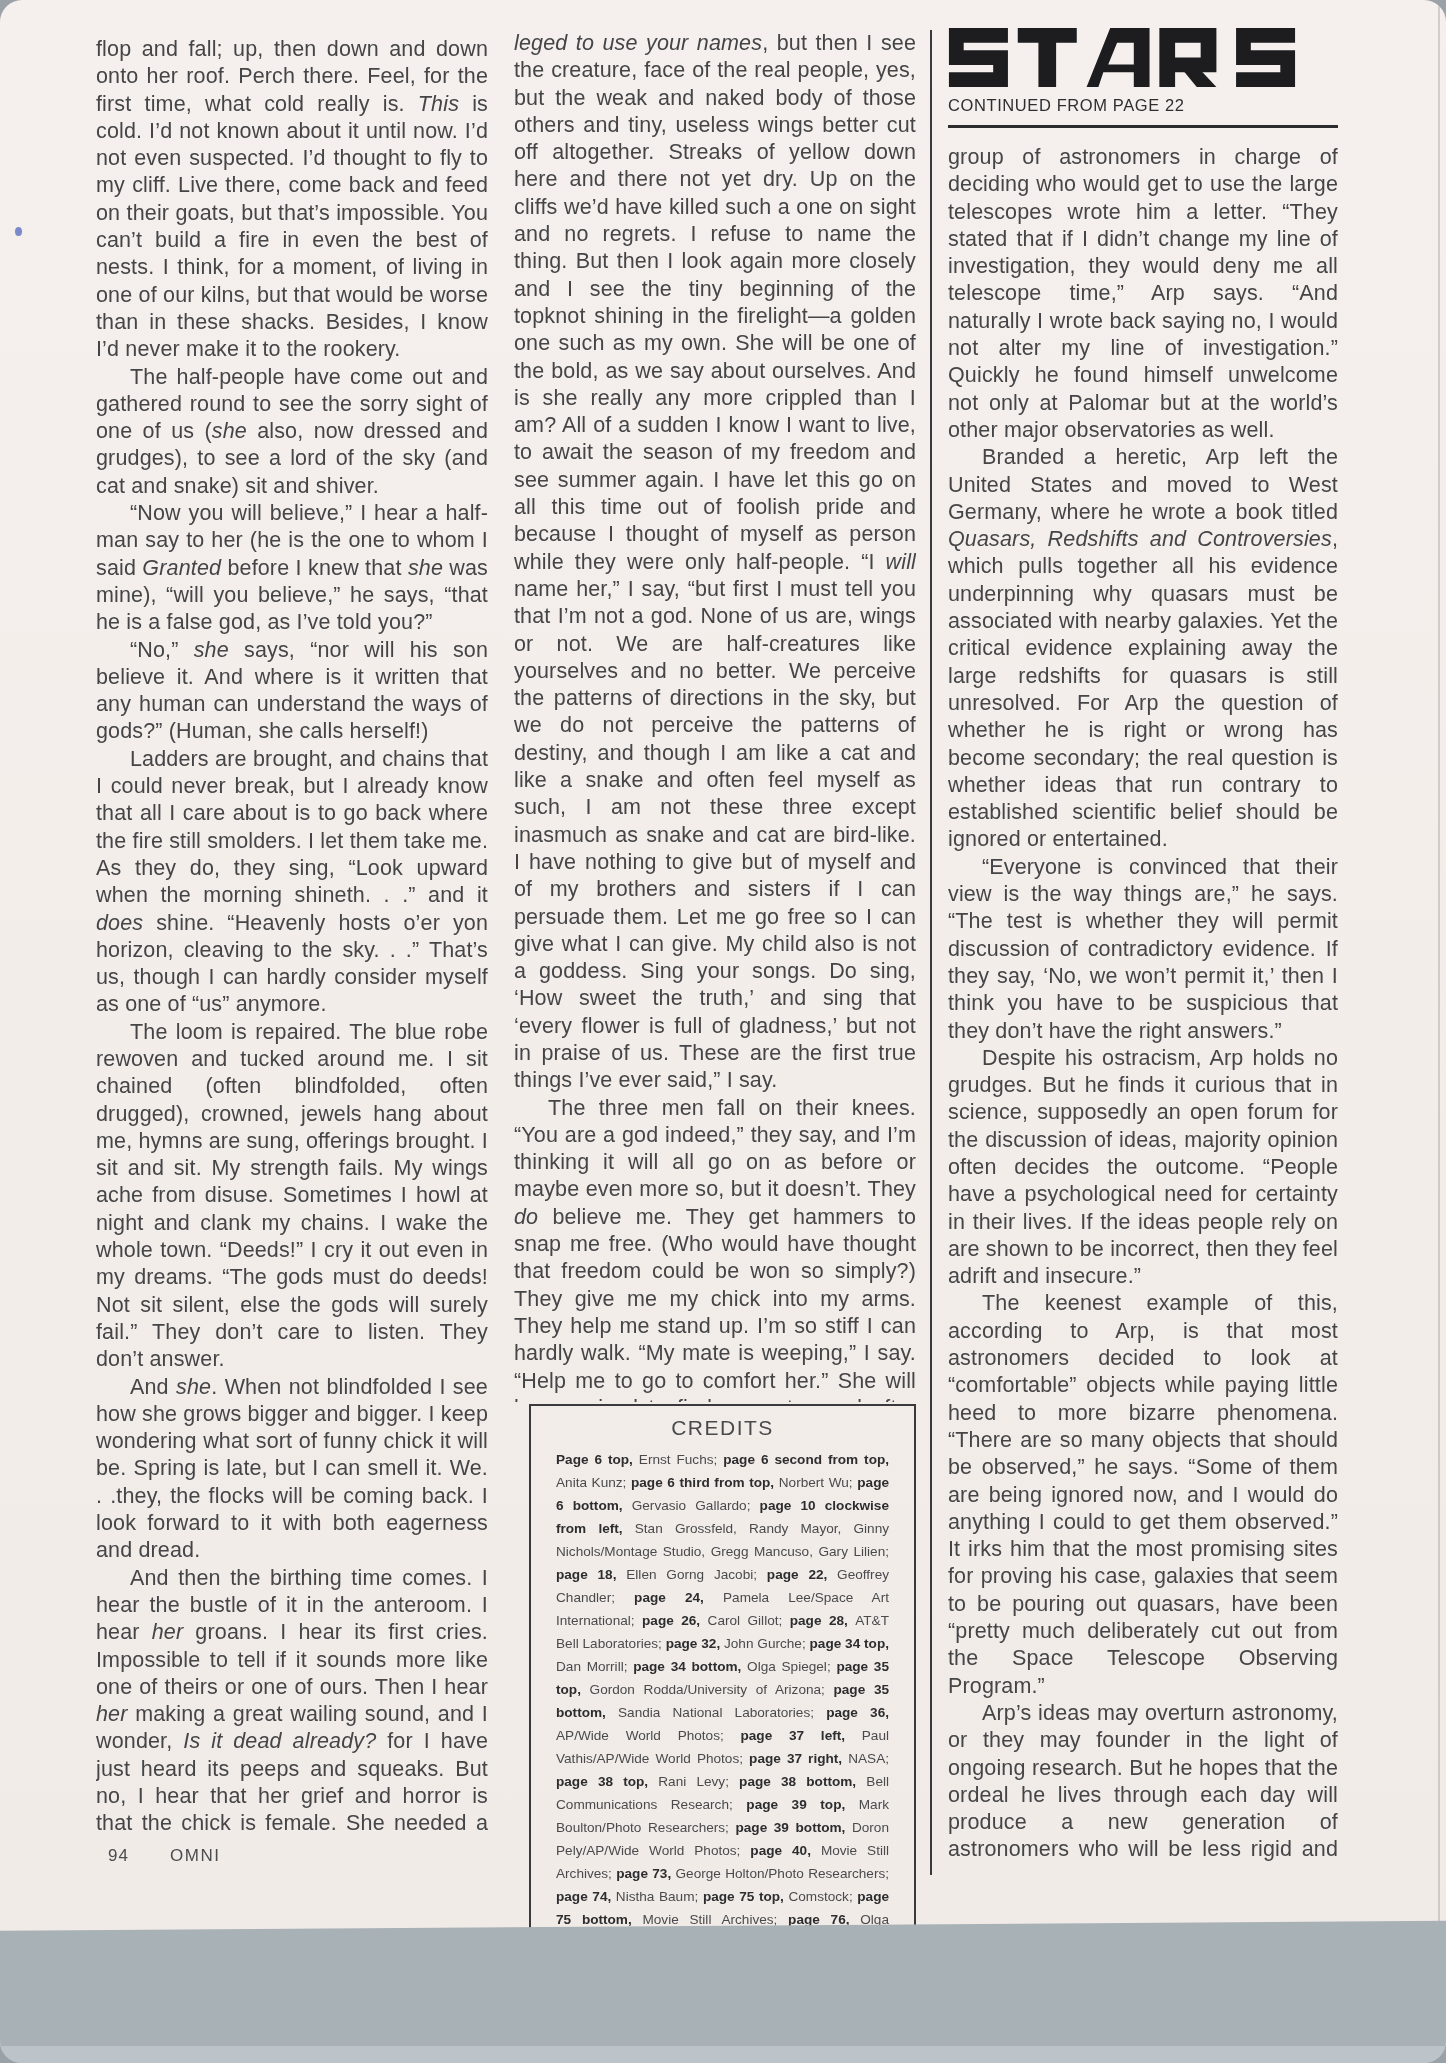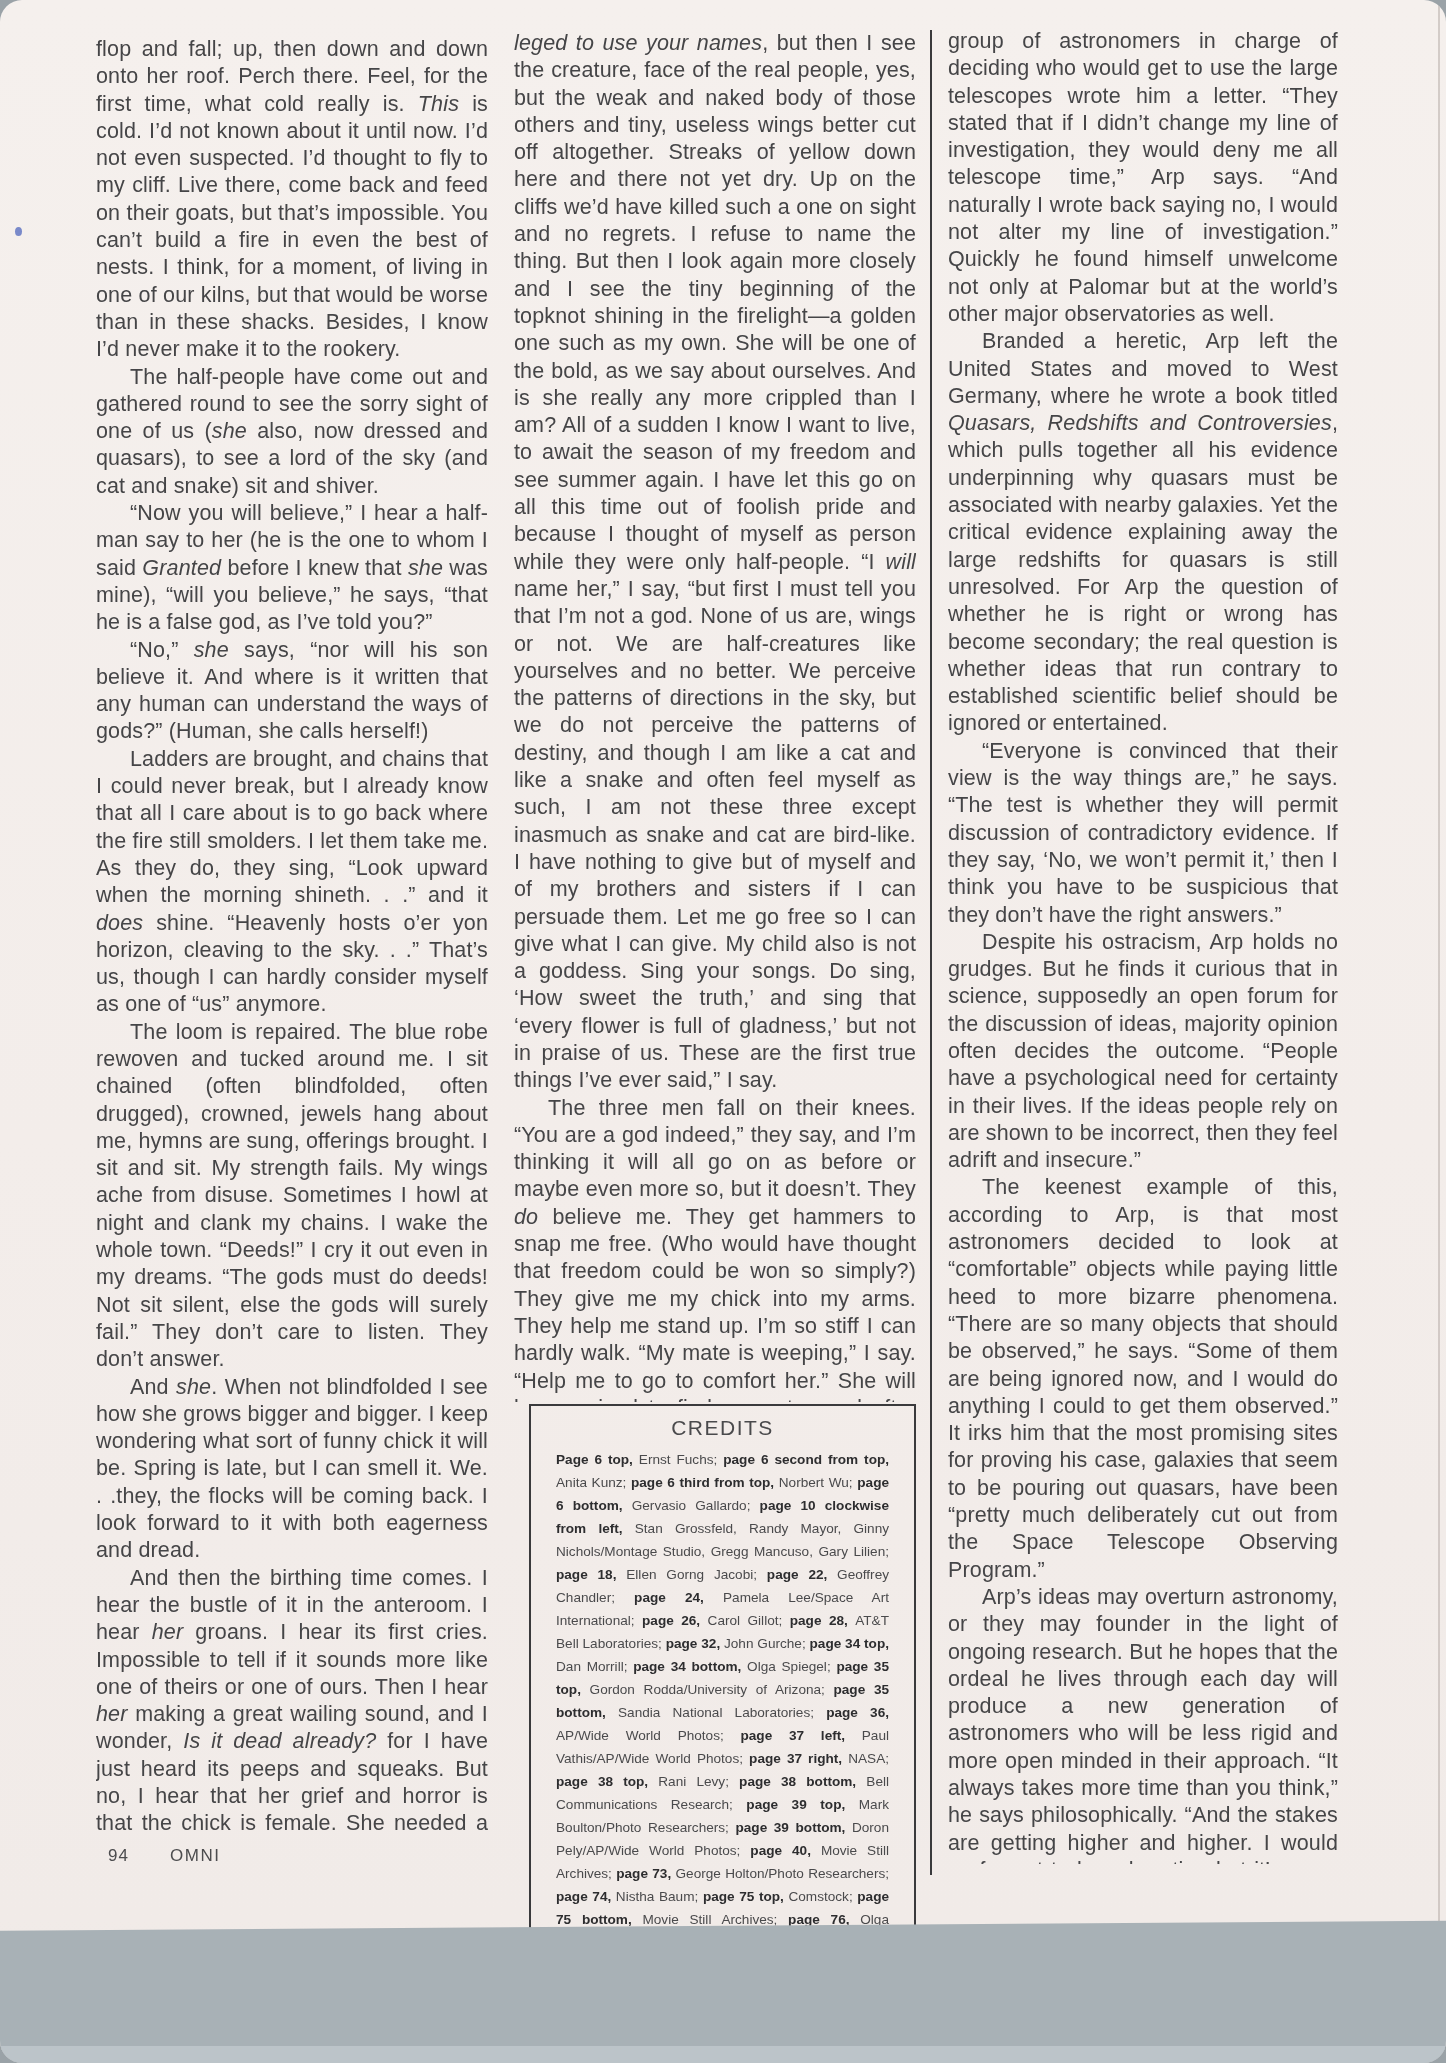--- a/index.html
+++ b/index.html
@@ -44,37 +44,53 @@
 </style>
 </head>
 <body>
 
 <div class="page">
 
   <div class="speck"></div>
 
   <div class="col col-left">
       <p class="para"><span>flop and fall; up, then down and down onto her roof. Perch there. Feel, for the first time, what cold really is. </span><em>This</em><span> is cold. I’d not known about it until now. I’d not even suspected. I’d thought to fly to my cliff. Live there, come back and feed on their goats, but that’s impossible. You can’t build a fire in even the best of nests. I think, for a moment, of living in one of our kilns, but that would be worse than in these shacks. Besides, I know I’d never make it to the rookery.</span></p>
-      <p class="para indent"><span>The half-people have come out and gathered round to see the sorry sight of one of us (</span><em>she</em><span> also, now dressed and quasars), to see a lord of the sky (and cat and snake) sit and shiver.</span></p>
+      <p class="para indent"><span>The half-people have come out and gathered round to see the sorry sight of one of us (</span><em>she</em><span> also, now dressed and grudges), to see a lord of the sky (and cat and snake) sit and shiver.</span></p>
       <p class="para indent"><span>“Now you will believe,” I hear a half-man say to her (he is the one to whom I said </span><em>Granted</em><span> before I knew that </span><em>she</em><span> was mine), “will you believe,” he says, “that he is a false god, as I’ve told you?”</span></p>
       <p class="para indent"><span>“No,” </span><em>she</em><span> says, “nor will his son believe it. And where is it written that any human can understand the ways of gods?” (Human, she calls herself!)</span></p>
       <p class="para indent"><span>Ladders are brought, and chains that I could never break, but I already know that all I care about is to go back where the fire still smolders. I let them take me. As they do, they sing, “Look upward when the morning shineth. . .” and it </span><em>does</em><span> shine. “Heavenly hosts o’er yon horizon, cleaving to the sky. . .” That’s us, though I can hardly consider myself as one of “us” anymore.</span></p>
       <p class="para indent"><span>The loom is repaired. The blue robe rewoven and tucked around me. I sit chained (often blindfolded, often drugged), crowned, jewels hang about me, hymns are sung, offerings brought. I sit and sit. My strength fails. My wings ache from disuse. Sometimes I howl at night and clank my chains. I wake the whole town. “Deeds!” I cry it out even in my dreams. “The gods must do deeds! Not sit silent, else the gods will surely fail.” They don’t care to listen. They don’t answer.</span></p>
       <p class="para indent"><span>And </span><em>she</em><span>. When not blindfolded I see how she grows bigger and bigger. I keep wondering what sort of funny chick it will be. Spring is late, but I can smell it. We. . .they, the flocks will be coming back. I look forward to it with both eagerness and dread.</span></p>
       <p class="para indent"><span>And then the birthing time comes. I hear the bustle of it in the anteroom. I hear </span><em>her</em><span> groans. I hear its first cries. Impossible to tell if it sounds more like one of theirs or one of ours. Then I hear </span><em>her</em><span> making a great wailing sound, and I wonder, </span><em>Is it dead already?</em><span> for I have just heard its peeps and squeaks. But no, I hear that her grief and horror is that the chick is female. She needed a god, not a goddess . . . not a rival to herself.</span></p>
     </div>
 
   <div class="col col-middle">
       <p class="para"><em>leged to use your names</em><span>, but then I see the creature, face of the real people, yes, but the weak and naked body of those others and tiny, useless wings better cut off altogether. Streaks of yellow down here and there not yet dry. Up on the cliffs we’d have killed such a one on sight and no regrets. I refuse to name the thing. But then I look again more closely and I see the tiny beginning of the topknot shining in the firelight—a golden one such as my own. She will be one of the bold, as we say about ourselves. And is she really any more crippled than I am? All of a sudden I know I want to live, to await the season of my freedom and see summer again. I have let this go on all this time out of foolish pride and because I thought of myself as person while they were only half-people. “I </span><em>will</em><span> name her,” I say, “but first I must tell you that I’m not a god. None of us are, wings or not. We are half-creatures like yourselves and no better. We perceive the patterns of directions in the sky, but we do not perceive the patterns of destiny, and though I am like a cat and like a snake and often feel myself as such, I am not these three except inasmuch as snake and cat are bird-like. I have nothing to give but of myself and of my brothers and sisters if I can persuade them. Let me go free so I can give what I can give. My child also is not a goddess. Sing your songs. Do sing, ‘How sweet the truth,’ and sing that ‘every flower is full of gladness,’ but not in praise of us. These are the first true things I’ve ever said,” I say.</span></p>
       <p class="para indent"><span>The three men fall on their knees. “You are a god indeed,” they say, and I’m thinking it will all go on as before or maybe even more so, but it doesn’t. They </span><em>do</em><span> believe me. They get hammers to snap me free. (Who would have thought that freedom could be won so simply?) They give me my chick into my arms. They help me stand up. I’m so stiff I can hardly walk. “My mate is weeping,” I say. “Help me to go to comfort her.” She will be surprised to find me not a god after all, and not a trinity, but I think I know ways to make her happy even so.</span></p>
     </div>
 
   <div class="vert-rule"></div>
 
   <div class="col col-right">
+    <div class="stars-header">
+      <div class="stars-logo">
+        <svg viewBox="0 0 352 60" width="348" height="59" role="img" aria-label="STARS">
+          <g fill="#1d1d1f">
+            <path d="M0,0 H60 V15 H15 V22.5 H60 V60 H0 V45 H45 V37.5 H0 Z"></path>
+            <path d="M70,0 H130 V15 H109 V60 H91 V15 H70 Z"></path>
+            <path fill-rule="evenodd" d="M164,0 L204,0 L204,60 L140,60 Z M171,15 L188,15 L188,37 L162,37 Z M157,45 L188,45 L188,60 L152,60 Z"></path>
+            <path fill-rule="evenodd" d="M214,0 H272 V45 H230 V60 H214 Z M230,15 H256 V30 H230 Z"></path>
+            <path d="M238,43 L256,43 L272,60 L252,60 Z"></path>
+            <path d="M292,0 H352 V15 H307 V22.5 H352 V60 H292 V45 H337 V37.5 H292 Z"></path>
+          </g>
+        </svg>
+      </div>
+      <div class="continued">CONTINUED FROM PAGE 22</div>
+      <div class="head-rule"></div>
+    </div>
     <div>
         <p class="para"><span>group of astronomers in charge of deciding who would get to use the large telescopes wrote him a letter. “They stated that if I didn’t change my line of investigation, they would deny me all telescope time,” Arp says. “And naturally I wrote back saying no, I would not alter my line of investigation.” Quickly he found himself unwelcome not only at Palomar but at the world’s other major observatories as well.</span></p>
         <p class="para indent"><span>Branded a heretic, Arp left the United States and moved to West Germany, where he wrote a book titled </span><em>Quasars, Redshifts and Controversies</em><span>, which pulls together all his evidence underpinning why quasars must be associated with nearby galaxies. Yet the critical evidence explaining away the large redshifts for quasars is still unresolved. For Arp the question of whether he is right or wrong has become secondary; the real question is whether ideas that run contrary to established scientific belief should be ignored or entertained.</span></p>
         <p class="para indent"><span>“Everyone is convinced that their view is the way things are,” he says. “The test is whether they will permit discussion of contradictory evidence. If they say, ‘No, we won’t permit it,’ then I think you have to be suspicious that they don’t have the right answers.”</span></p>
         <p class="para indent"><span>Despite his ostracism, Arp holds no grudges. But he finds it curious that in science, supposedly an open forum for the discussion of ideas, majority opinion often decides the outcome. “People have a psychological need for certainty in their lives. If the ideas people rely on are shown to be incorrect, then they feel adrift and insecure.”</span></p>
         <p class="para indent"><span>The keenest example of this, according to Arp, is that most astronomers decided to look at “comfortable” objects while paying little heed to more bizarre phenomena. “There are so many objects that should be observed,” he says. “Some of them are being ignored now, and I would do anything I could to get them observed.” It irks him that the most promising sites for proving his case, galaxies that seem to be pouring out quasars, have been “pretty much deliberately cut out from the Space Telescope Observing Program.”</span></p>
         <p class="para indent"><span>Arp’s ideas may overturn astronomy, or they may founder in the light of ongoing research. But he hopes that the ordeal he lives through each day will produce a new generation of astronomers who will be less rigid and more open minded in their approach. “It always takes more time than you think,” he says philosophically. “And the stakes are getting higher and higher. I would prefer not to be a heretic—but it’s more important to get the right answer than to feel good.”</span></p>
       </div>
   </div>
 

